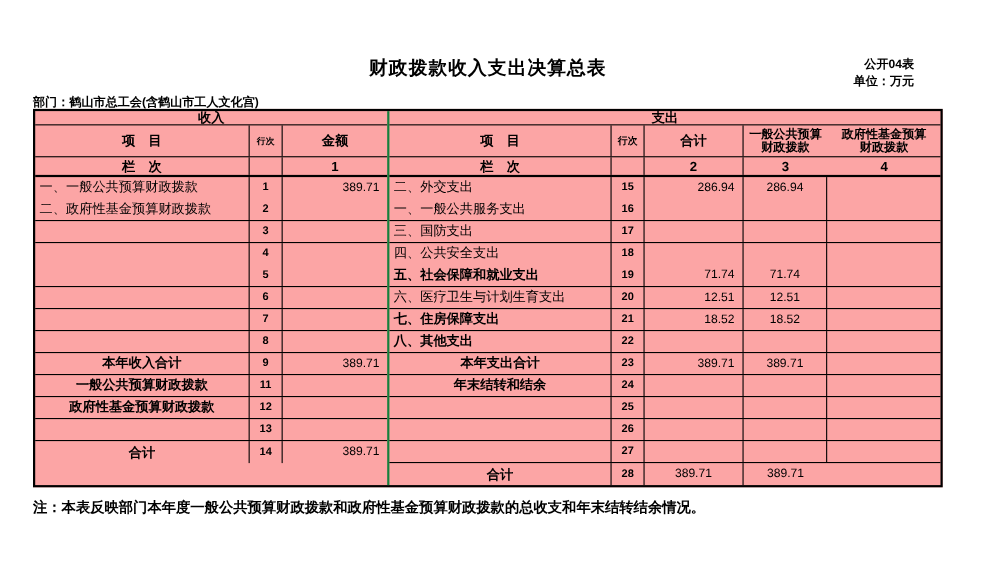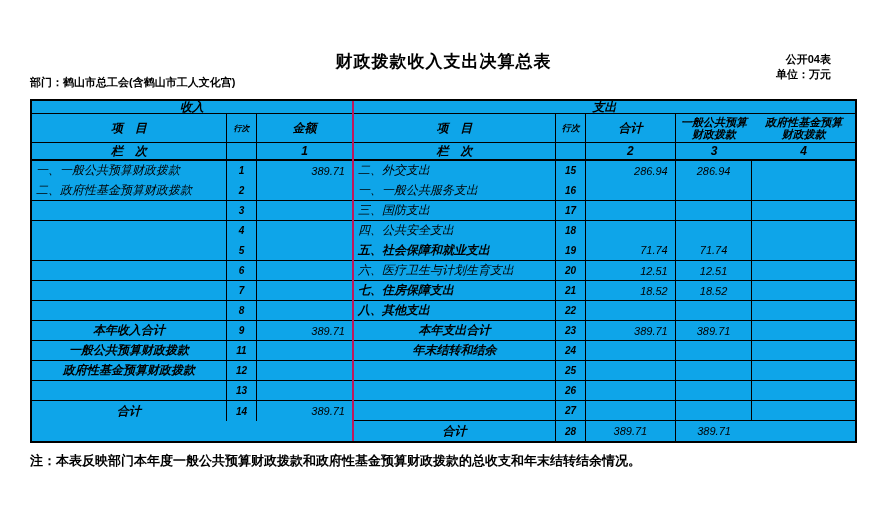--- a/index.html
+++ b/index.html
@@ -3,26 +3,26 @@
 <meta charset="utf-8">
 <style>
   * { margin:0; padding:0; box-sizing:border-box; }
   html,body { background:#fff; }
   body { width:894px; height:532px; font-family:"Liberation Sans","DejaVu Sans",sans-serif; color:#000; }
   .page { position:relative; width:868px; height:532px; overflow:hidden; background:#fff; }
   .title { position:absolute; top:50px; left:30px; width:827px; text-align:center;
            font-size:17px; font-weight:bold; letter-spacing:1px; }
   .meta-right { position:absolute; top:52px; right:37px; text-align:right;
                 font-size:11px; font-weight:bold; line-height:15px; }
-  .dept { position:absolute; top:75px; left:30px; font-size:11px; font-weight:bold; }
+  .dept { position:absolute; top:85px; left:30px; font-size:11px; font-weight:bold; }
 
   .tbl { position:absolute; top:99px; left:30px; width:827px; display:flex;
-         border:2px solid #000; background:#0ea5e9;font-style:italic; }
+         border:2px solid #000; background:#fca5a5; }
   .sec-l { width:320px; }
-  .sec-r { width:503px; border-left:2px solid #be185d; }
+  .sec-r { width:503px; border-left:2px solid #15803d; }
   .tr { display:flex; border-bottom:1px solid #000; }
   .tr:last-child { border-bottom:none; }
   .h-a { height:13px; }
   .h-b { height:29px; border-bottom:1px solid #000; }
   .h-c { height:18px; border-bottom:2px solid #000; }
   .b  { height:20px; }
   .b2 { height:40px; }
 
   .td { border-right:1px solid #000; display:flex; align-items:center; overflow:hidden; }
   .td:last-child { border-right:none; }

